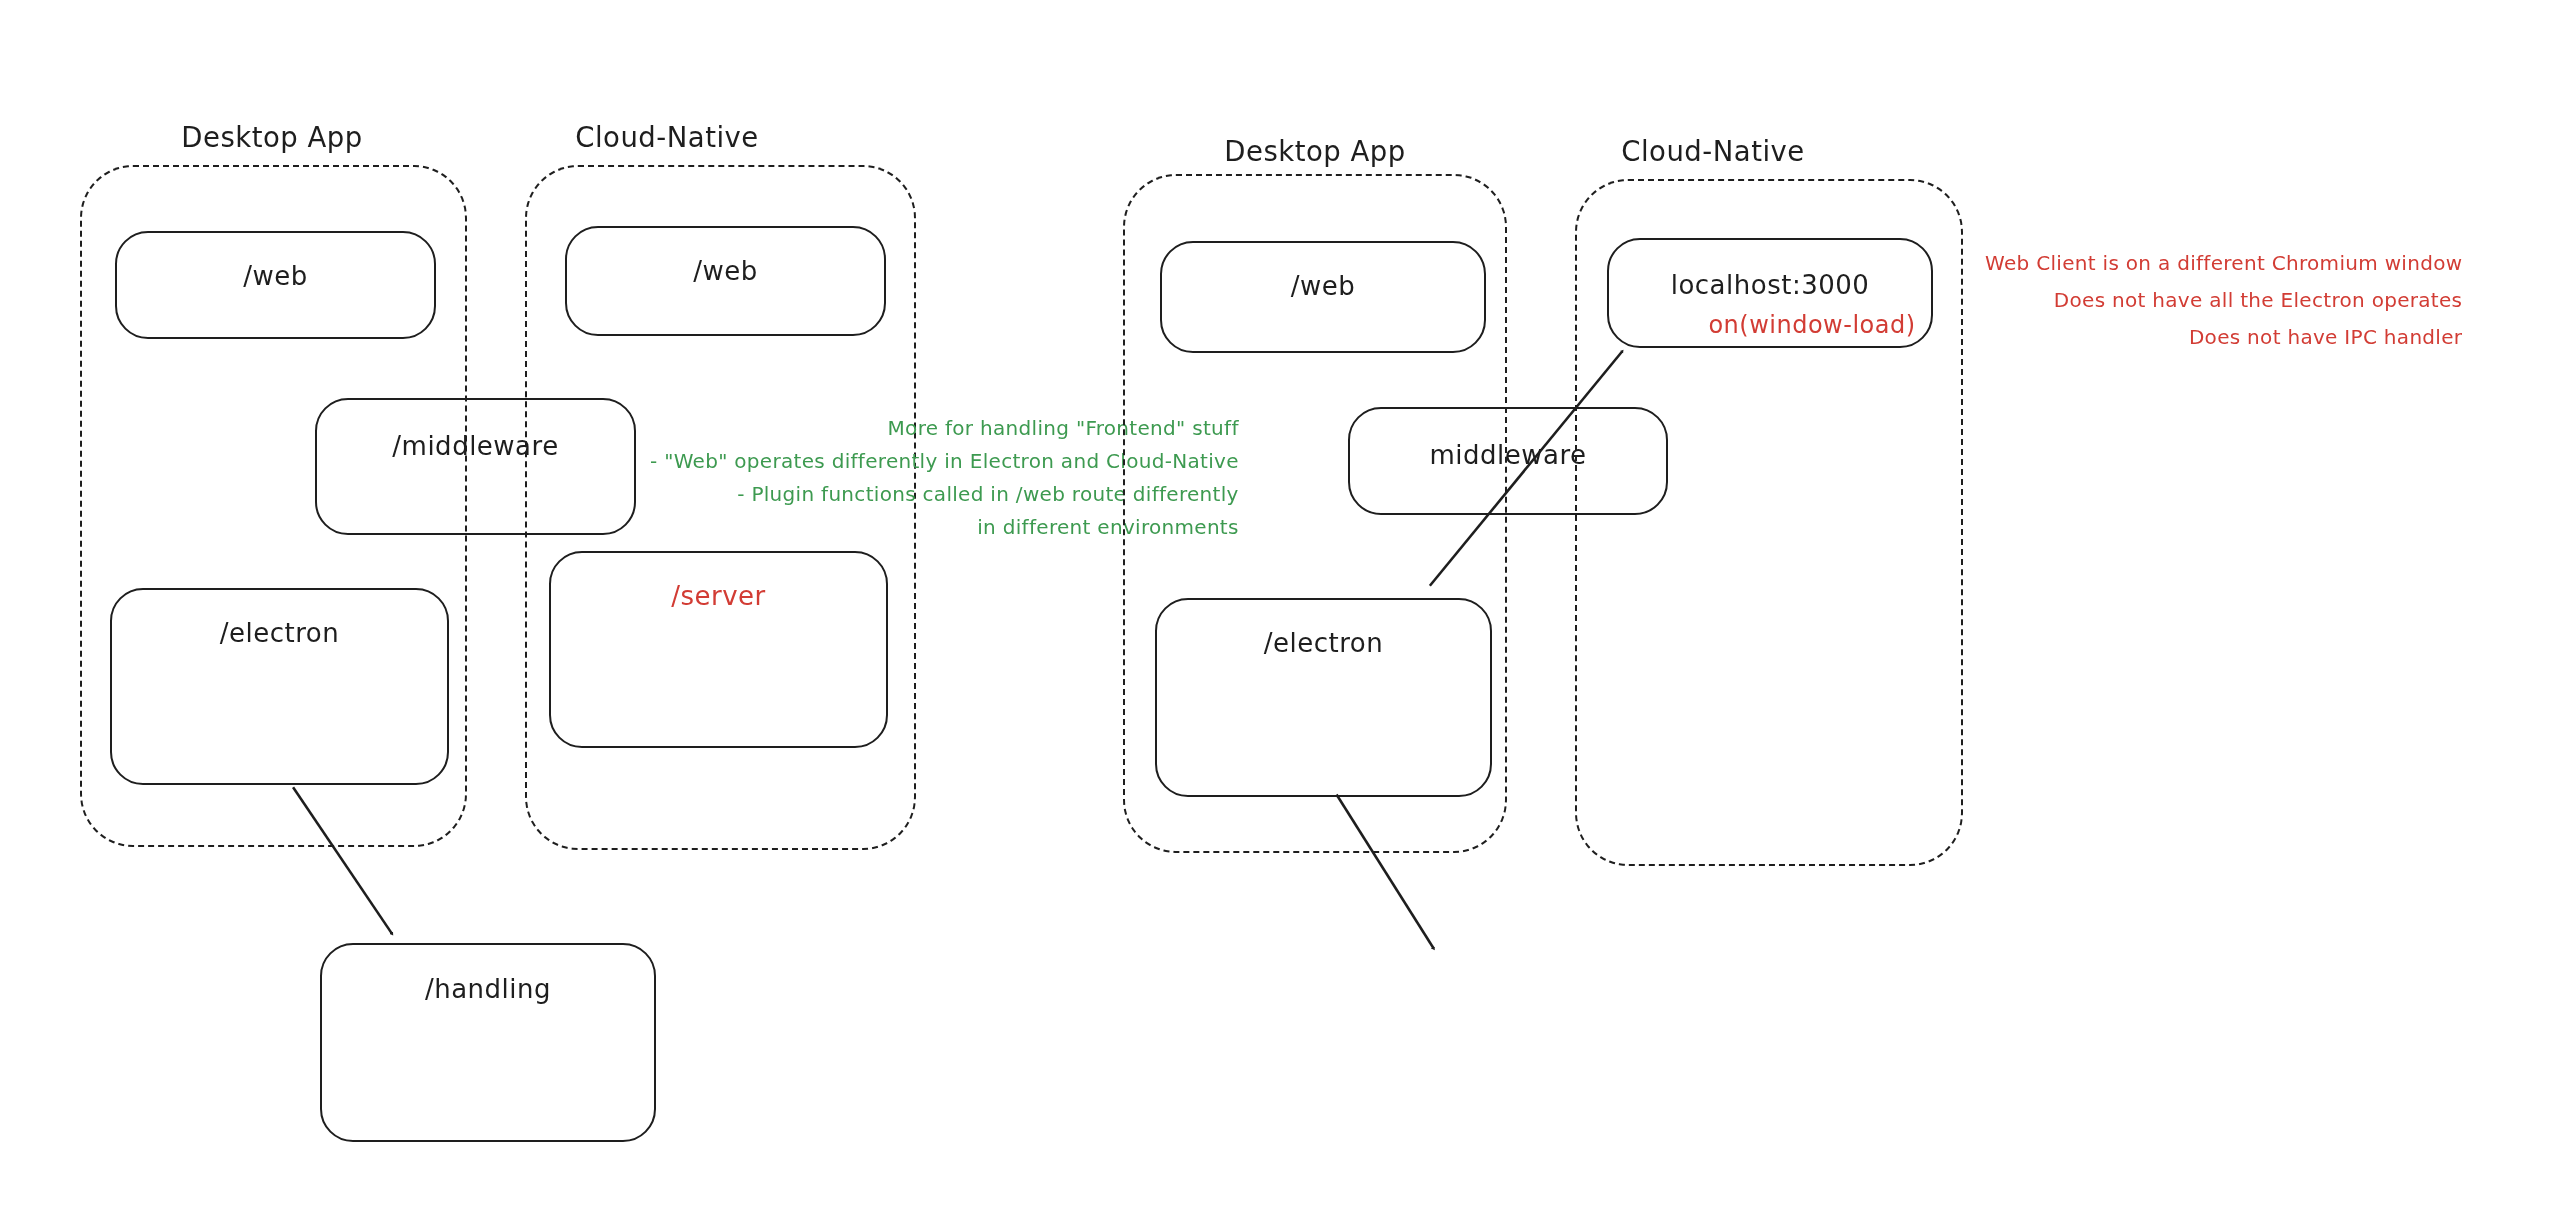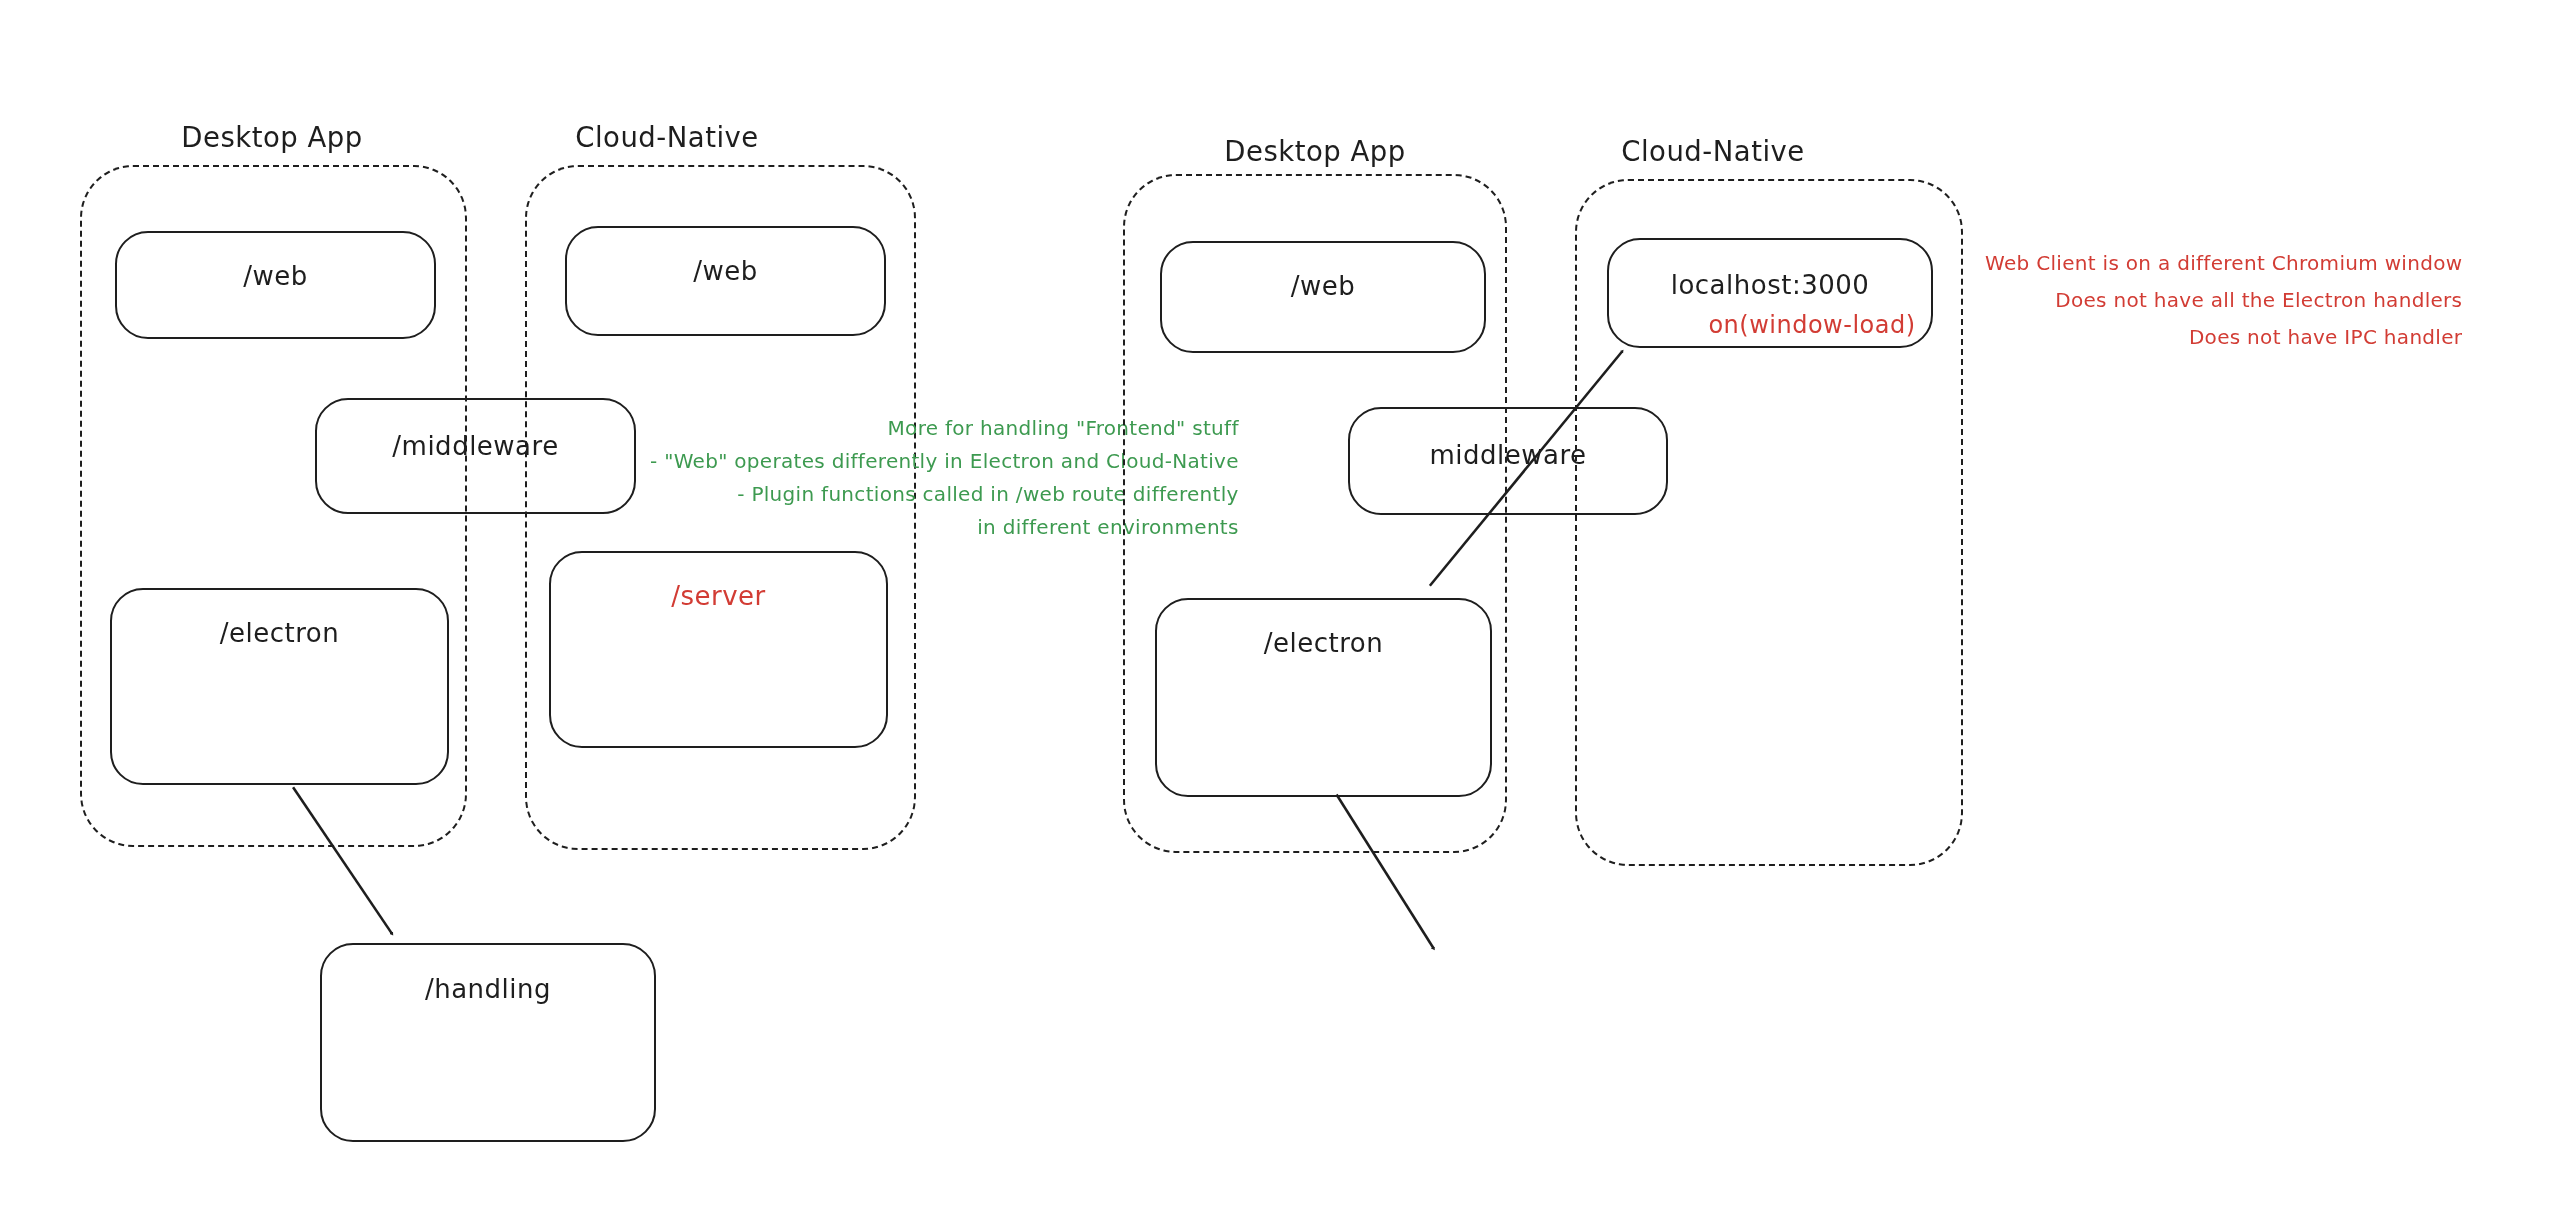--- a/index.html
+++ b/index.html
@@ -89,21 +89,21 @@
   <div class="group-container" style="left:525px; top:165px; width:391px; height:685px;"></div>
 
   <div class="node-box" style="left:115px; top:231px; width:321px; height:108px;">
     <div class="box-label">/web</div>
   </div>
 
   <div class="node-box" style="left:565px; top:226px; width:321px; height:110px;">
     <div class="box-label">/web</div>
   </div>
 
-  <div class="node-box mid" style="left:315px; top:398px; width:321px; height:116px;">
+  <div class="node-box mid" style="left:315px; top:398px; width:321px; height:137px;">
     <div class="box-label">/middleware</div>
   </div>
 
   <div class="node-box" style="left:110px; top:588px; width:339px; height:197px;">
     <div class="box-label">/electron</div>
   </div>
 
   <div class="node-box" style="left:549px; top:551px; width:339px; height:197px;">
     <div class="box-label red-label">/server</div>
   </div>
@@ -138,21 +138,21 @@
     <div class="box-label">middleware</div>
   </div>
 
   <div class="node-box" style="left:1155px; top:598px; width:337px; height:199px;">
     <div class="box-label">/electron</div>
   </div>
 
 
   <div class="note red" style="left:1985px; top:245px;">
     <div>Web Client is on a different Chromium window</div>
-    <div>Does not have all the Electron handlers</div>
+    <div>Does not have all the Electron operates</div>
     <div>Does not have IPC handler</div>
   </div>
 
   <svg class="arrows-layer" width="2576" height="1232" viewBox="0 0 2814 1346">
     <defs>
       <marker id="arrowhead" markerWidth="26" markerHeight="22" refX="1" refY="10.5" orient="auto" markerUnits="userSpaceOnUse">
         <path d="M -15 1 L 1 10.5 L -14 20" fill="none" stroke="#1e1e1e" stroke-width="2.6" stroke-linecap="round"></path>
       </marker>
     </defs>
     <line x1="320" y1="860" x2="428" y2="1020" stroke="#1e1e1e" stroke-width="2.8" marker-end="url(#arrowhead)"></line>

